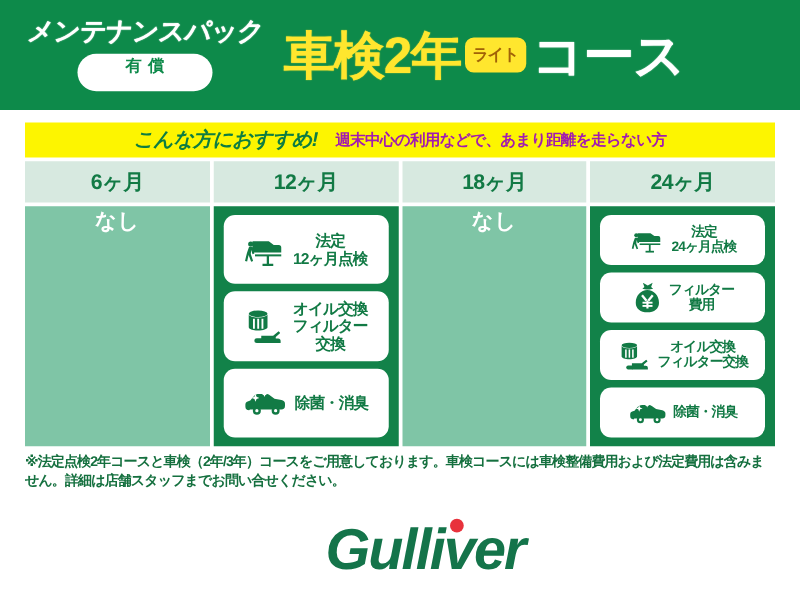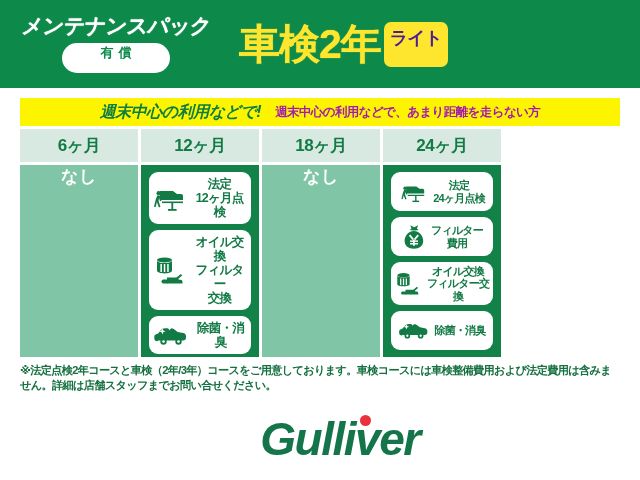--- a/index.html
+++ b/index.html
@@ -51,39 +51,38 @@
     font-weight: bold;
     letter-spacing: 5px;
     padding: 3px 34px 12px 38px;
     line-height: 1.1;
     white-space: nowrap;
   }
   .header-right {
     display: flex;
     align-items: center;
     flex: 1;
-    margin-left: 12px;
   }
   .header-shaken {
     color: #ffe62e;
     font-size: 41px;
     font-weight: bold;
     line-height: 1;
     letter-spacing: -1px;
     white-space: nowrap;
     text-shadow: 0 0 1px #ffe62e;
   }
   .header-light-badge {
     background: #ffe62e;
-    color: #4c1d95;
-    font-size: 18px;
+    color: #a16207;
+    font-size: 13px;
     font-weight: bold;
     line-height: 1;
     border-radius: 7px;
-    padding: 7px 6px 20px 6px;
+    padding: 7px 6px 8px 6px;
     margin: 0 5px 0 3px;
     letter-spacing: -1px;
     white-space: nowrap;
   }
   .header-course {
     color: #ffffff;
     font-size: 41px;
     font-weight: bold;
     line-height: 1;
     letter-spacing: -1px;
@@ -119,21 +118,21 @@
   .recommend-text {
     color: #a21caf;
     font-size: 12.5px;
     font-weight: bold;
     letter-spacing: -0.6px;
   }
 
   
   .table {
     display: flex;
-    width: 481px;
+    width: 600px;
     gap: 3px;
     margin-top: 3px;
   }
   .col {
     flex: 1;
     display: flex;
     flex-direction: column;
   }
   .col-head {
     background: #d7e9e0;
@@ -242,27 +241,28 @@
 <body>
 
 <div class="header-band">
   <div class="header-left">
     <div class="header-pack-title">メンテナンスパック</div>
     <div class="header-paid-pill">有償</div>
   </div>
   <div class="header-right">
     <span class="header-shaken">車検2年</span>
     <span class="header-light-badge">ライト</span>
+    <span class="header-course">コース</span>
   </div>
 </div>
 
 <div class="content">
 
   <div class="recommend-banner">
-    <span class="recommend-label">週末中心の利用などで!</span>
+    <span class="recommend-label">こんな方におすすめ!</span>
     <span class="recommend-text">週末中心の利用などで、あまり距離を走らない方</span>
   </div>
 
   <div class="table">
 
     <div class="col col-6">
       <div class="col-head">6ヶ月</div>
       <div class="col-body inactive">
         <span class="none-text">なし</span>
       </div>

